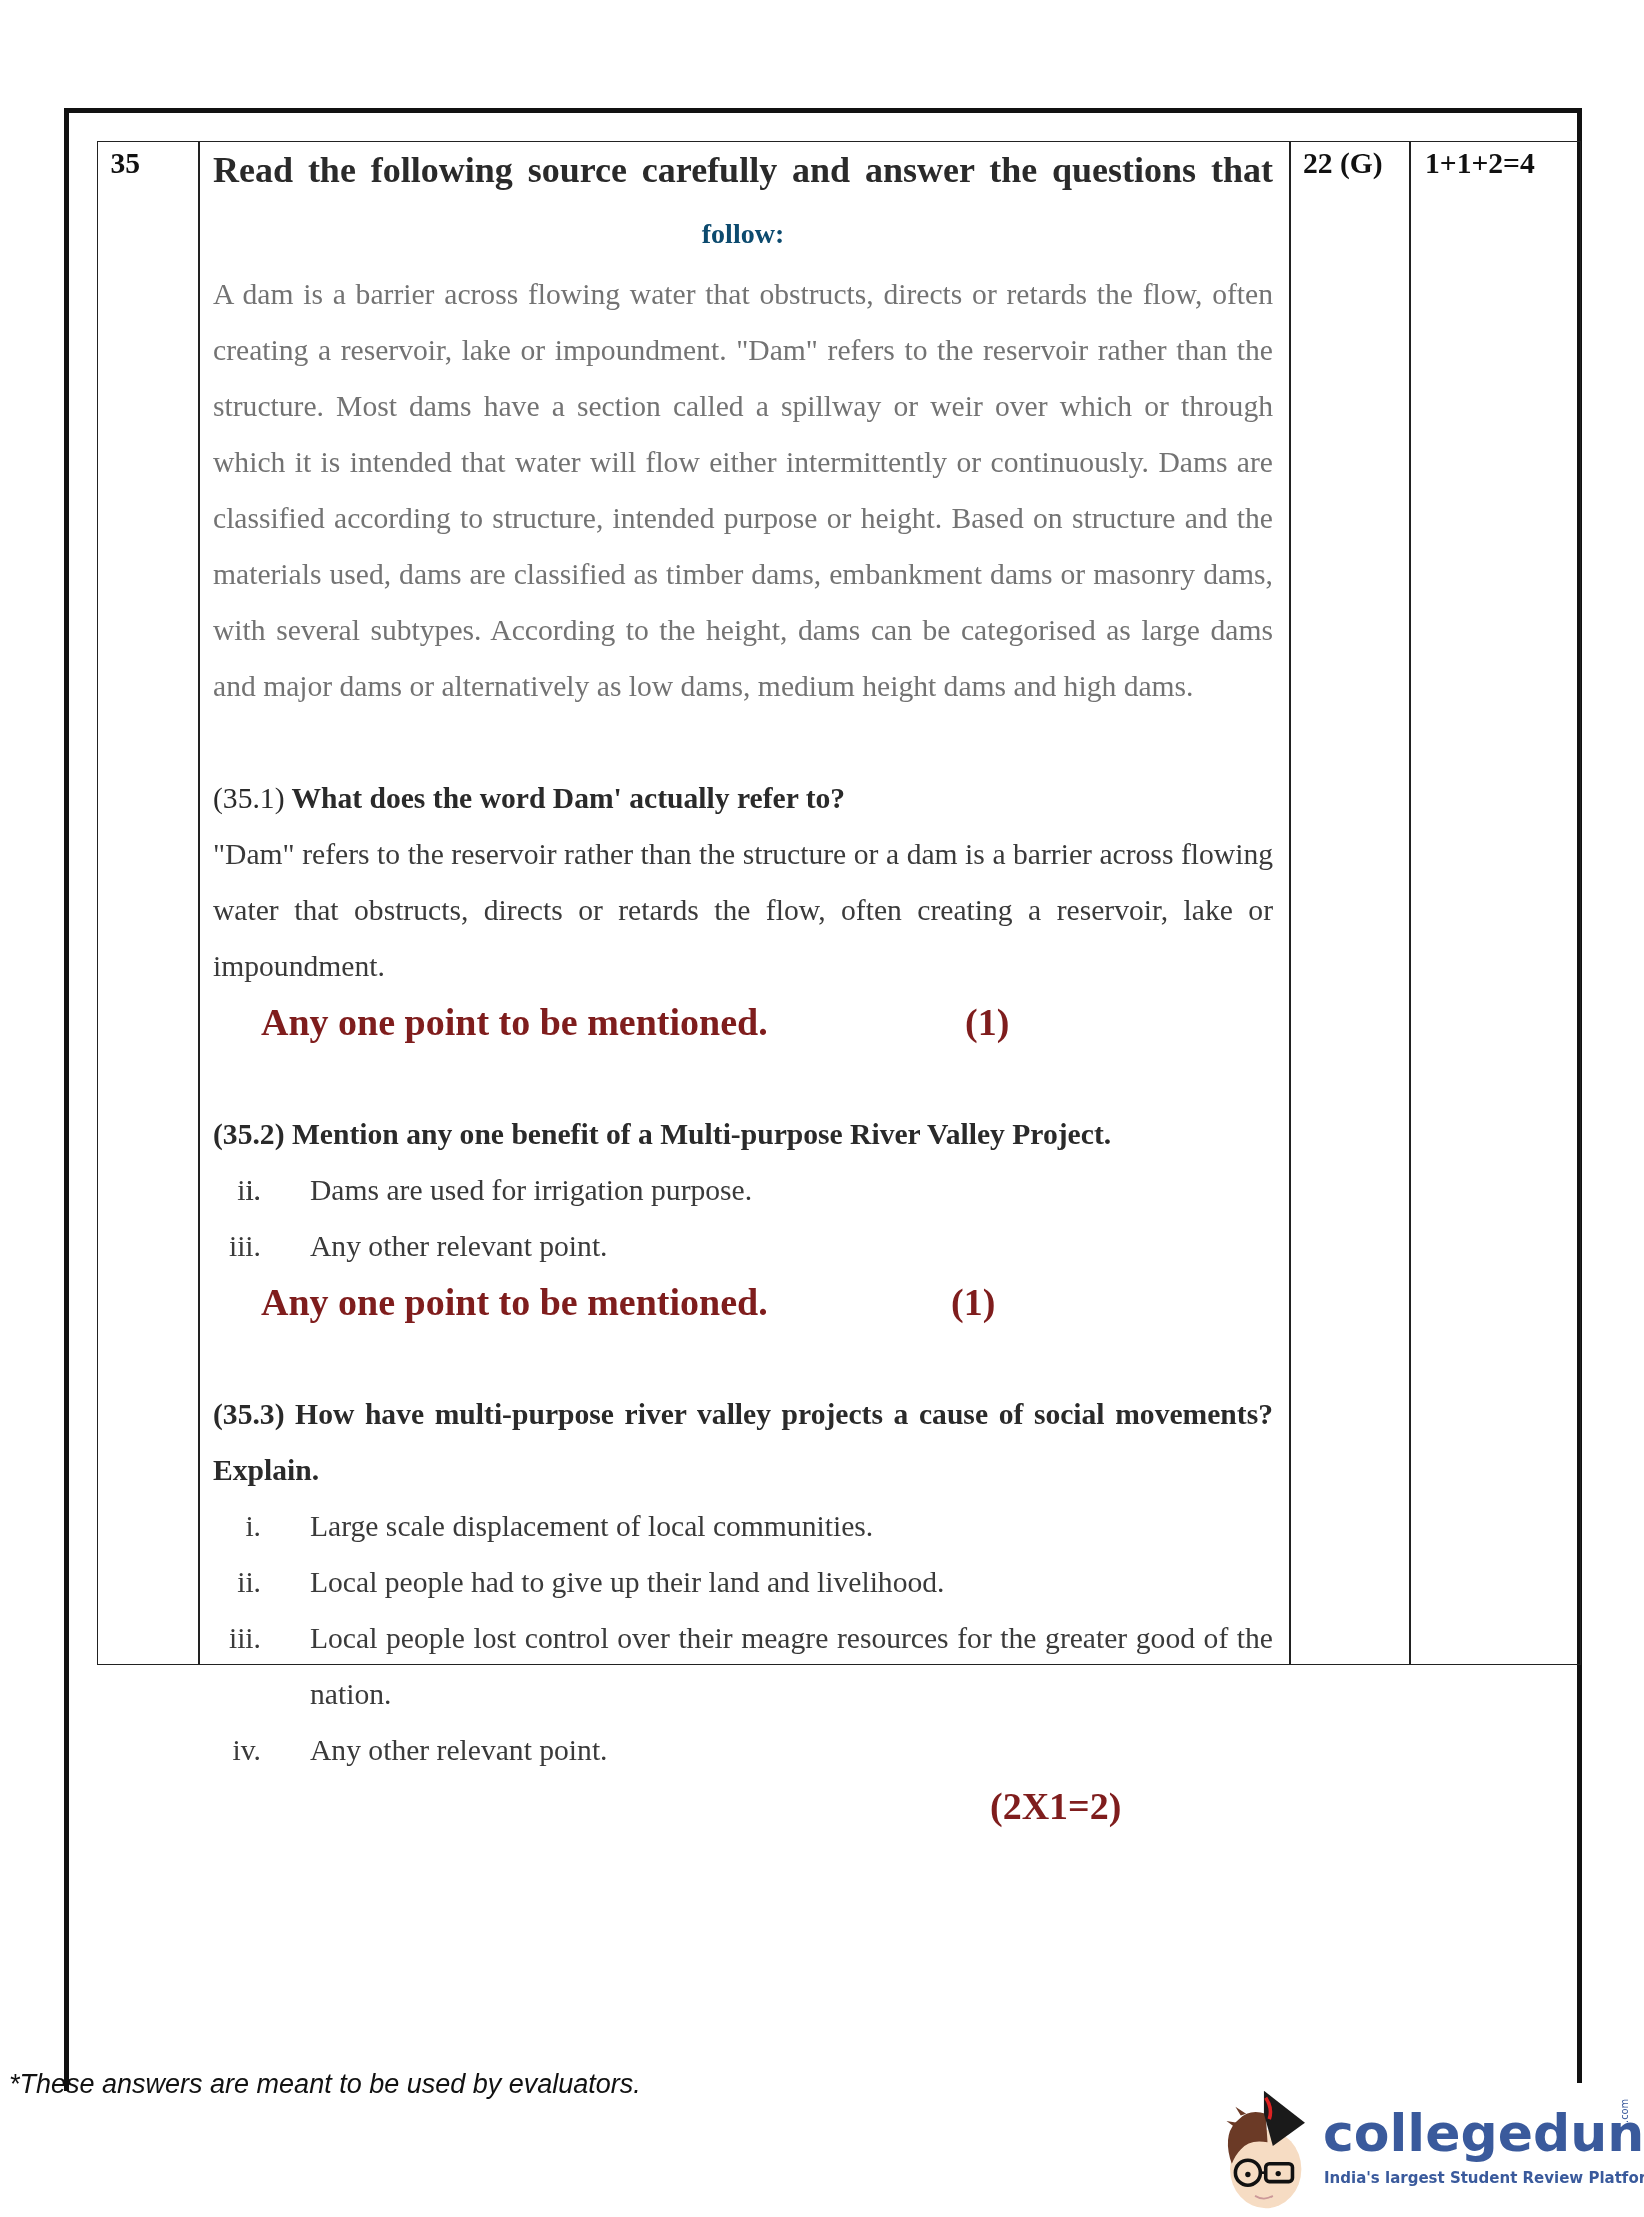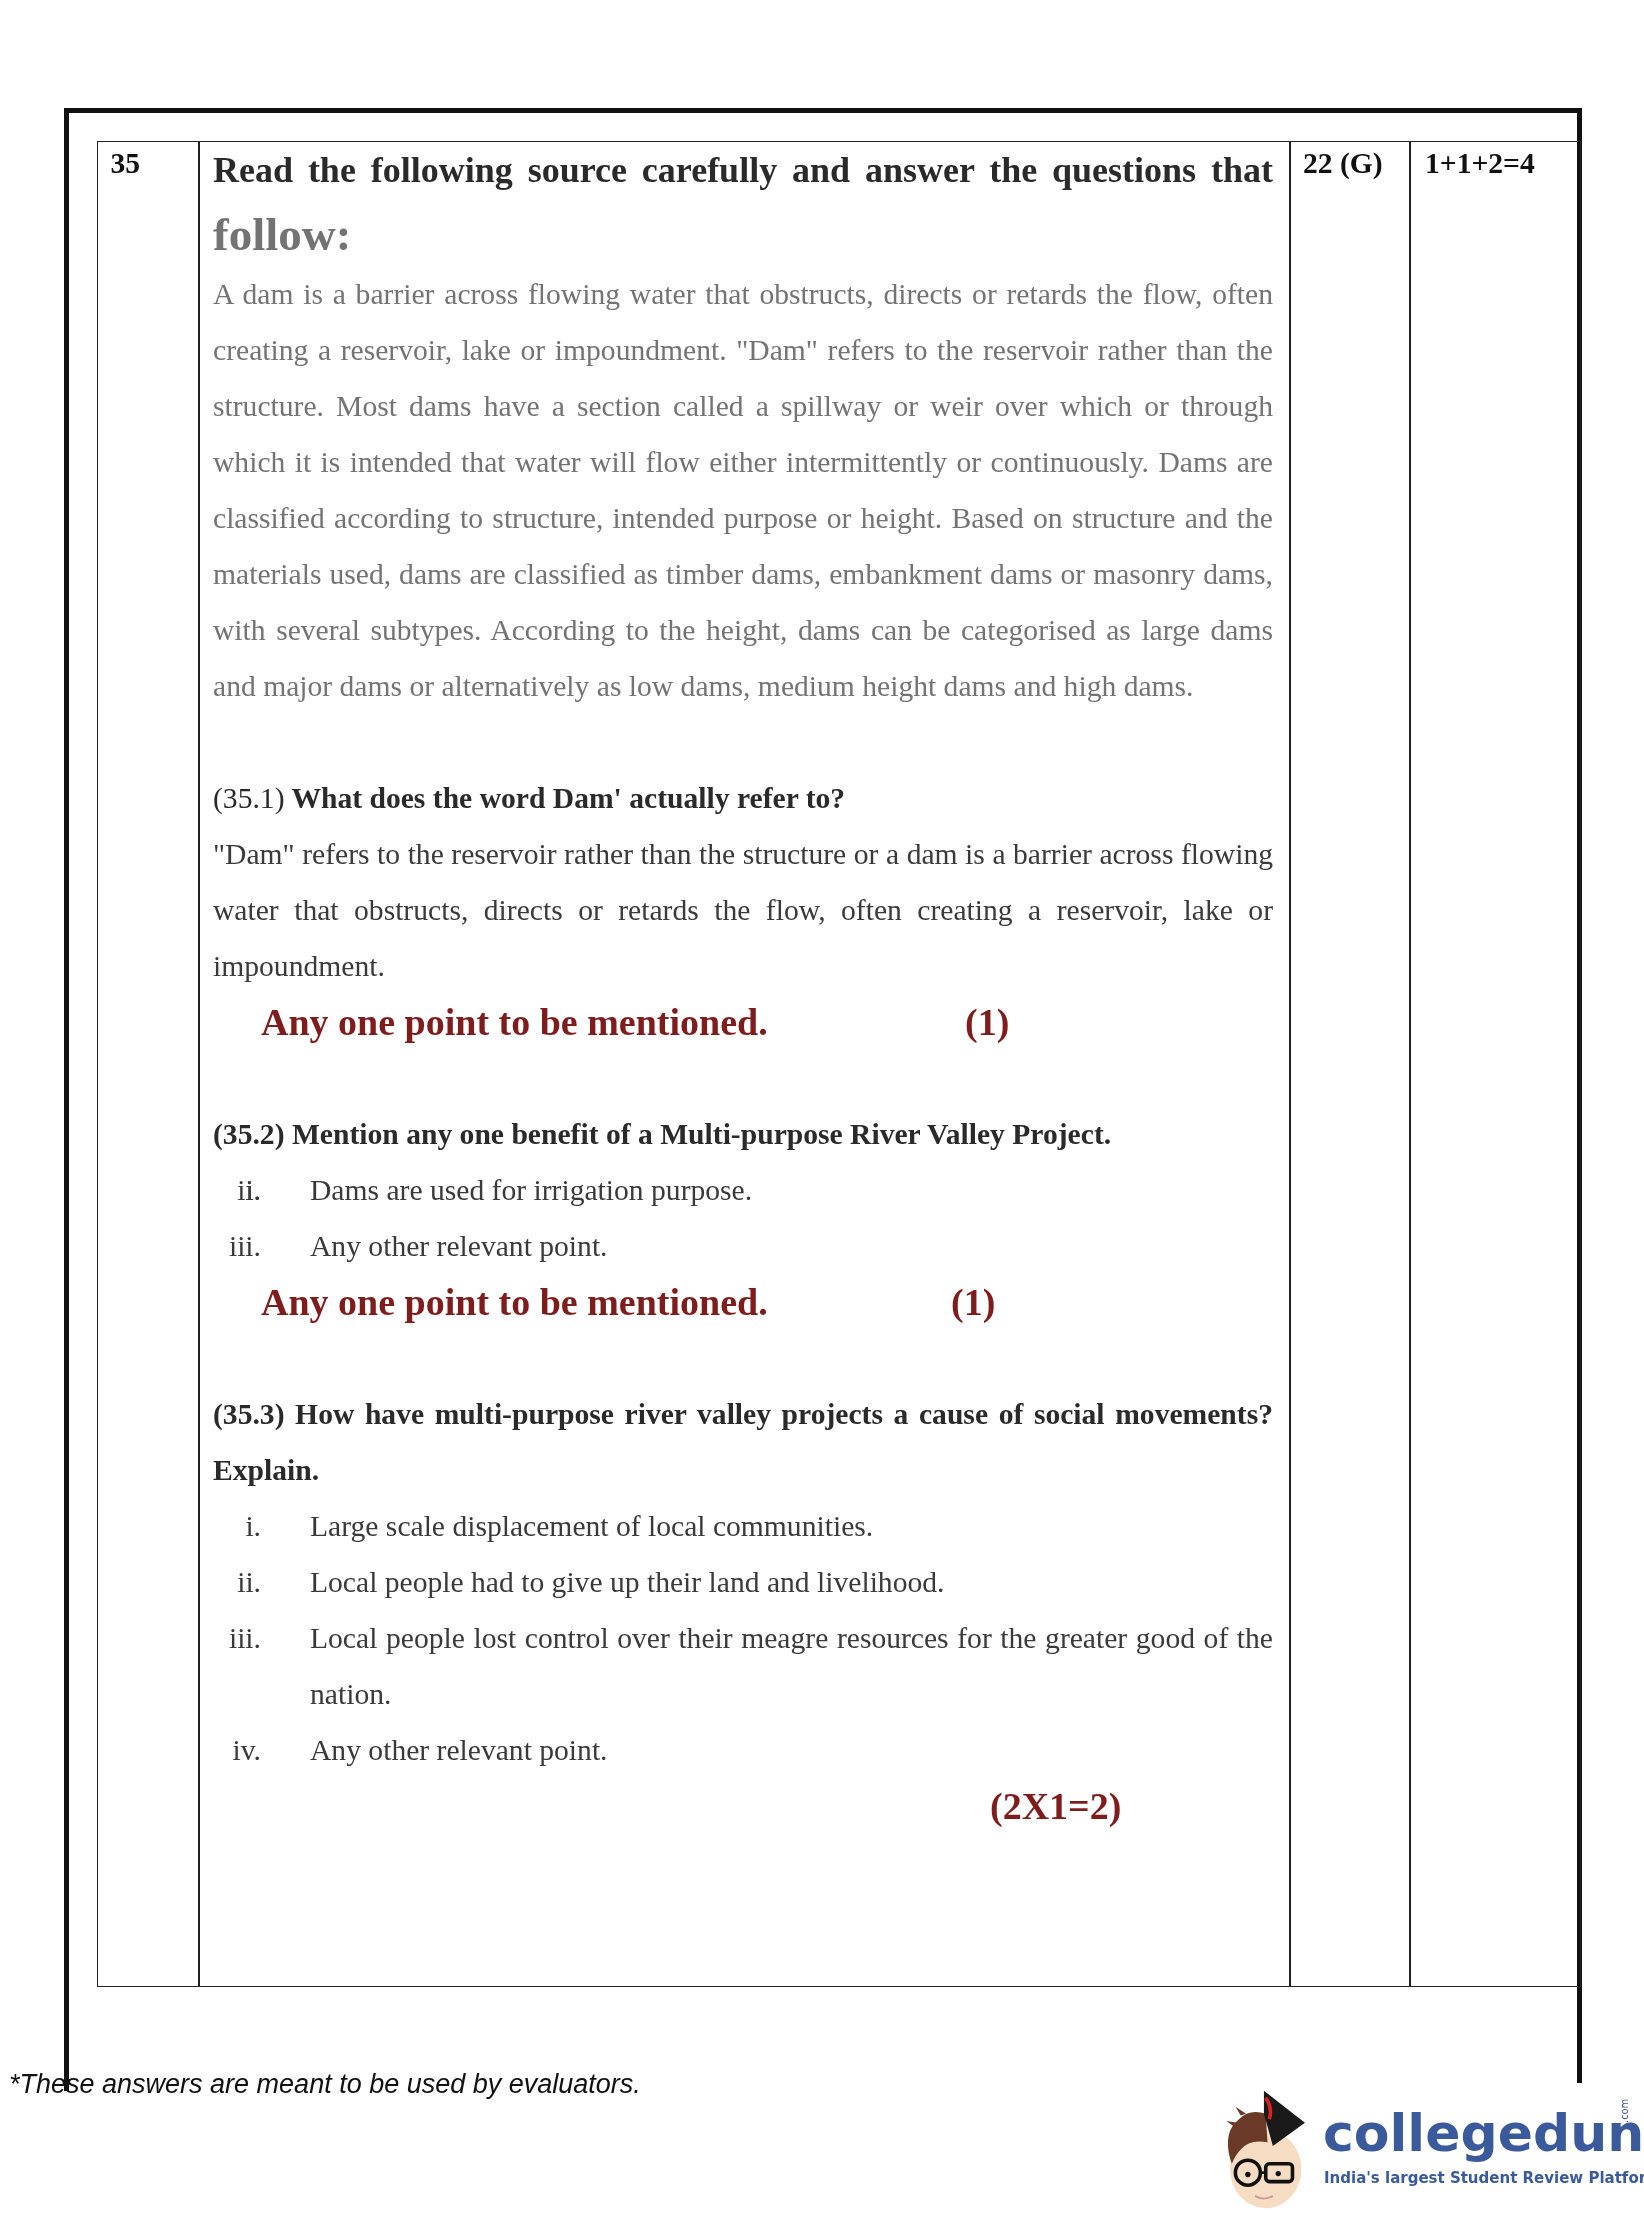--- a/index.html
+++ b/index.html
@@ -37,21 +37,21 @@
       top: 108px;
       width: 4.5px;
       height: 1975px;
       background: #111;
     }
     .table {
       position: absolute;
       left: 97px;
       top: 141px;
       width: 1484px;
-      height: 1846px;
+      height: 1524px;
       border: 1.8px solid #222;
       box-sizing: border-box;
     }
     .col-div {
       position: absolute;
       top: 0;
       bottom: 0;
       width: 1.8px;
       background: #222;
     }
@@ -81,23 +81,24 @@
       font-weight: bold;
       font-size: 36px;
       line-height: 64px;
       color: #2a2a2a;
       margin-top: -3.6px;
       text-align: justify;
       text-align-last: justify;
     }
     .heading2 {
       font-weight: bold;
-      font-size: 47px;
+      font-size: 28px;
       line-height: 64px;
-      color: #737373;
+      color: #0c4a6e;
+      text-align: center;
     }
     .passage {
       font-size: 29.6px;
       line-height: 56px;
       color: #737373;
       text-align: justify;
       margin-top: 0px;
     }
     .qtitle {
       font-weight: bold;

